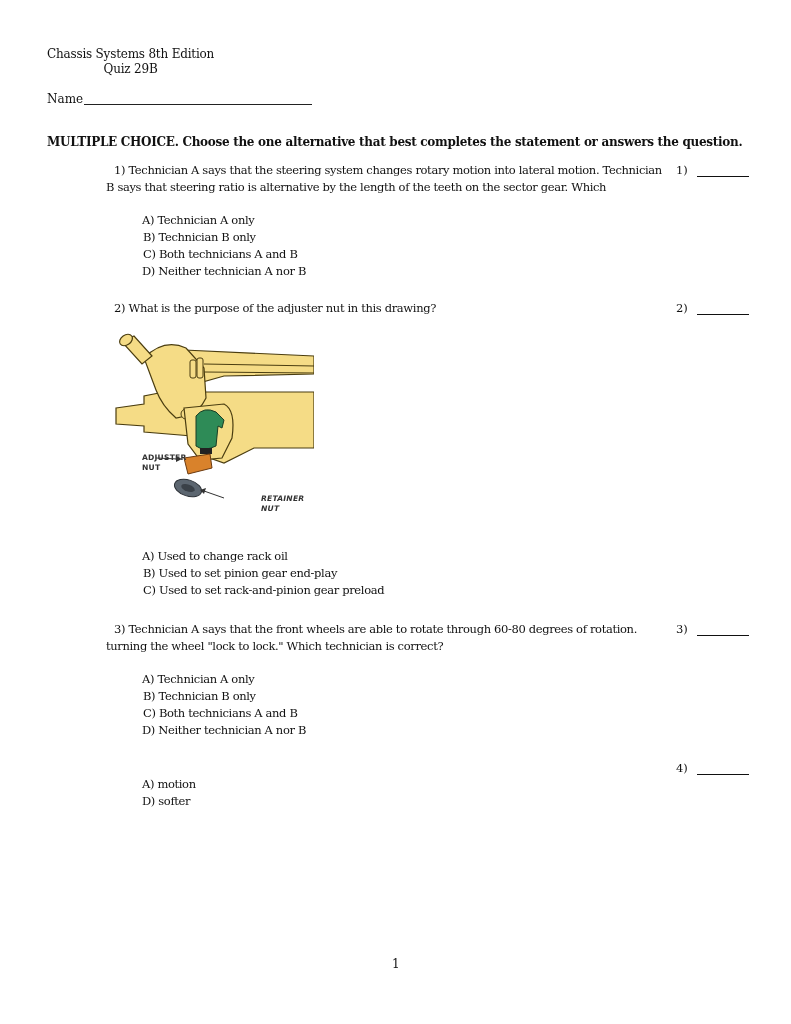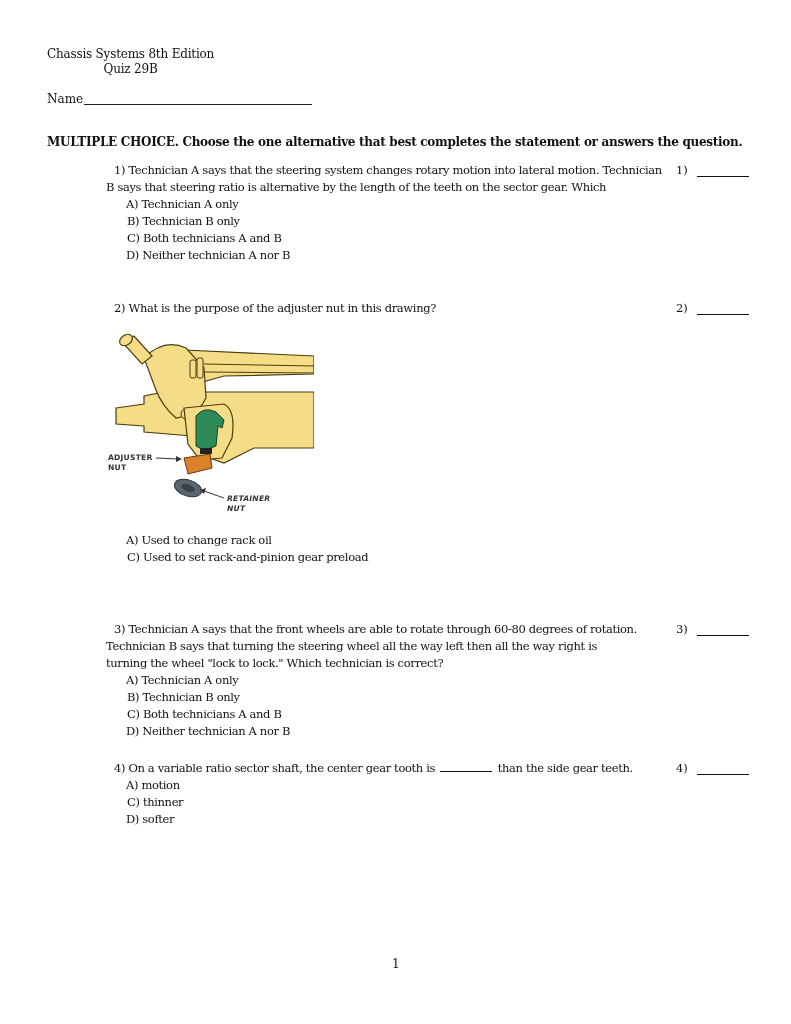--- a/index.html
+++ b/index.html
@@ -8,28 +8,28 @@
     font-family: "DejaVu Serif", "Liberation Serif", serif;
     color: #111111;
   }
   .page-header { position: absolute; left: 47px; top: 47px; font-size: 12px; line-height: 15px; letter-spacing: -0.2px; text-align: center; }
   .name-row { position: absolute; left: 47px; top: 92px; font-size: 12px; display: flex; align-items: flex-start; }
   .name-line { display: inline-block; width: 228px; border-bottom: 1px solid #222; height: 12px; margin-left: 1px; }
   .instructions { position: absolute; left: 47px; top: 135px; font-size: 12px; font-weight: bold; letter-spacing: -0.3px; white-space: nowrap; }
   .q { position: absolute; left: 92px; width: 570px; font-size: 11.5px; line-height: 17px; letter-spacing: -0.35px; }
   .q .stem { display: block; margin-left: 22px; }
   .q .cont { display: block; padding-left: 14px; }
-  .q .opts { list-style: none; margin: 0; padding: 0 0 0 34px; }
+  .q .opts { list-style: none; margin: 16px; padding: 0 0 0 34px; }
   .q .opts li { margin: 0; height: 17px; }
   .q .opts li.ind { padding-left: 1px; }
   .answer-slot { position: absolute; left: 676px; font-size: 11.5px; display: flex; align-items: flex-end; }
   .answer-line { display: inline-block; width: 52px; border-bottom: 1px solid #111; margin-left: 9px; height: 11px; }
   .blank { display: inline-block; width: 52px; border-bottom: 1px solid #111; height: 10px; margin: 0 2px; vertical-align: baseline; }
   .figure { position: absolute; left: 104px; top: 328px; width: 210px; height: 195px; }
-  .fig-label { position: absolute; font-family: "DejaVu Sans", "Liberation Sans", sans-serif; font-size: 7.6px; font-weight: bold; color: #333; line-height: 10px; letter-spacing: 0.2px; }
+  .fig-label { position: absolute; font-family: "DejaVu Sans", "Liberation Sans", sans-serif; font-size: 7.6px; font-weight: bold; color: #333; line-height: 10px; letter-spacing: 0.2px; margin-left: 34px; }
   .page-number { position: absolute; left: 392px; top: 957px; font-size: 12px; }
 </style>
 </head>
 <body>
 
 <div class="page-header">
   <div>Chassis Systems 8th Edition</div>
   <div>Quiz 29B</div>
 </div>
 
@@ -102,49 +102,43 @@
   </div>
   <div class="fig-label" style="left:123px; top:166px;font-style:italic;">
     <div>RETAINER</div>
     <div>NUT</div>
   </div>
 </div>
 
 <div class="q" style="top:532px;">
   <ul class="opts">
     <li>A) Used to change rack oil</li>
+    <li class="ind">B) Used to set pinion gear end-play</li>
     <li class="ind">C) Used to set rack-and-pinion gear preload</li>
   </ul>
 </div>
 
 <div class="q" style="top:621px;">
   <span class="stem">3) Technician A says that the front wheels are able to rotate through 60-80 degrees of rotation.</span>
-  <span class="cont">Technician B says that turning the steering wheel all the way left then all the way right is</span>
   <span class="cont">turning the wheel "lock to lock." Which technician is correct?</span>
   <ul class="opts">
     <li>A) Technician A only</li>
     <li class="ind">B) Technician B only</li>
     <li class="ind">C) Both technicians A and B</li>
     <li>D) Neither technician A nor B</li>
   </ul>
 </div>
 <div class="answer-slot" style="top:622px;">
   <span>3)</span>
   <span class="answer-line"></span>
 </div>
 
 <div class="q" style="top:760px;">
-  <span class="stem">
-    <span>4) On a variable ratio sector shaft, the center gear tooth is</span>
-    <span class="blank"></span>
-    <span>than the side gear teeth.</span>
-  </span>
   <ul class="opts">
     <li>A) motion</li>
-    <li class="ind">C) thinner</li>
     <li>D) softer</li>
   </ul>
 </div>
 <div class="answer-slot" style="top:761px;">
   <span>4)</span>
   <span class="answer-line"></span>
 </div>
 
 <div class="page-number">1</div>
 

